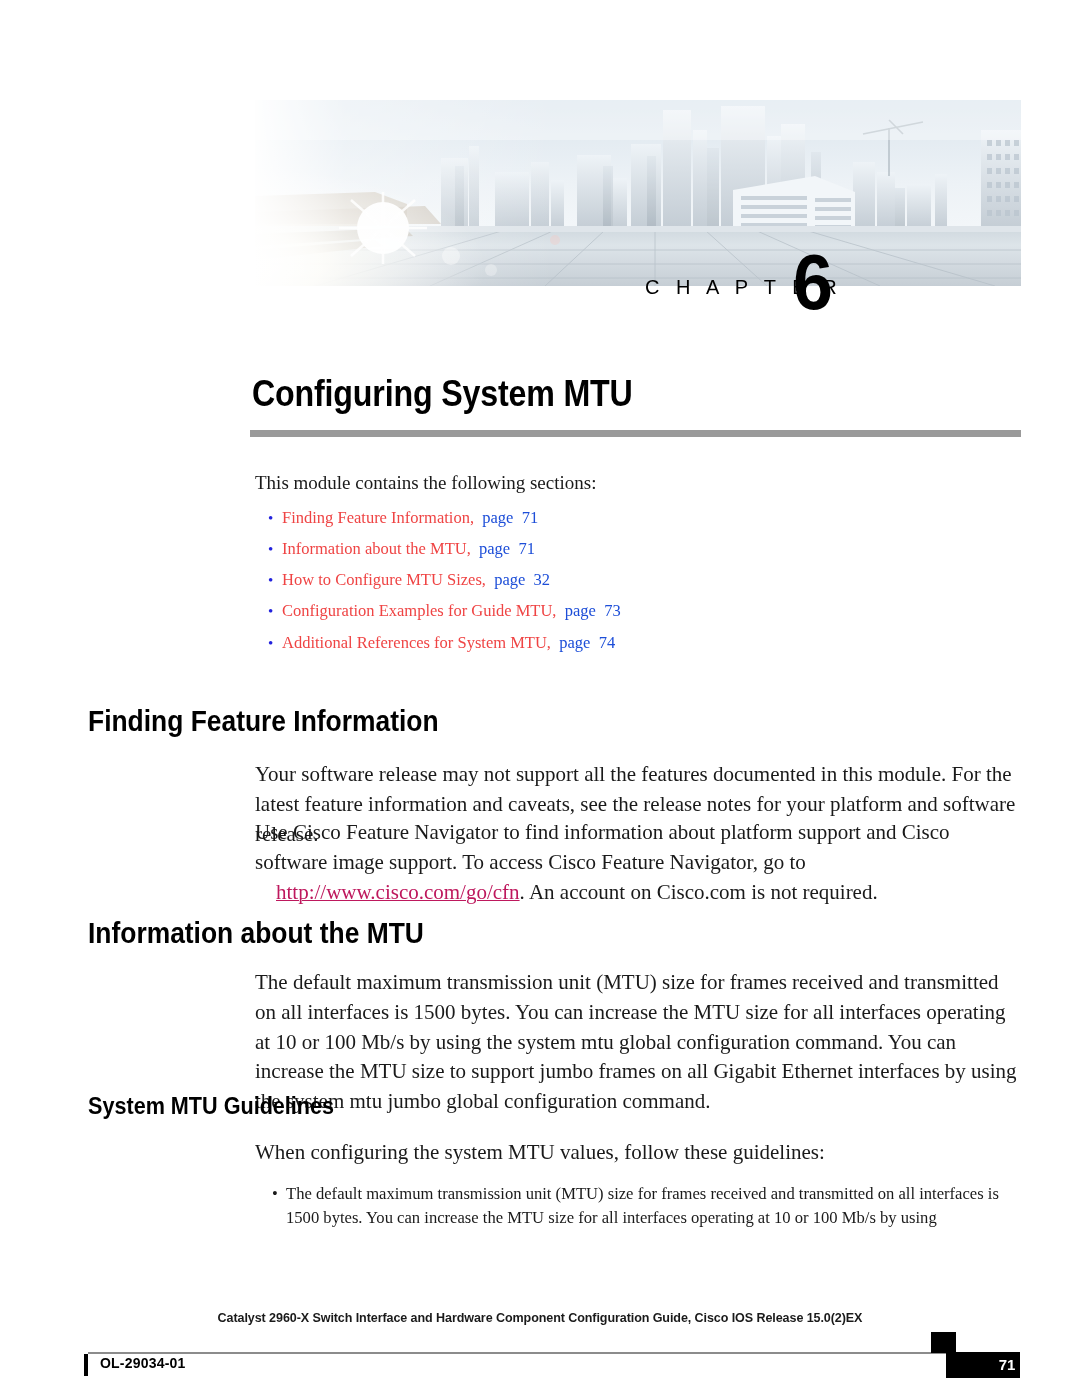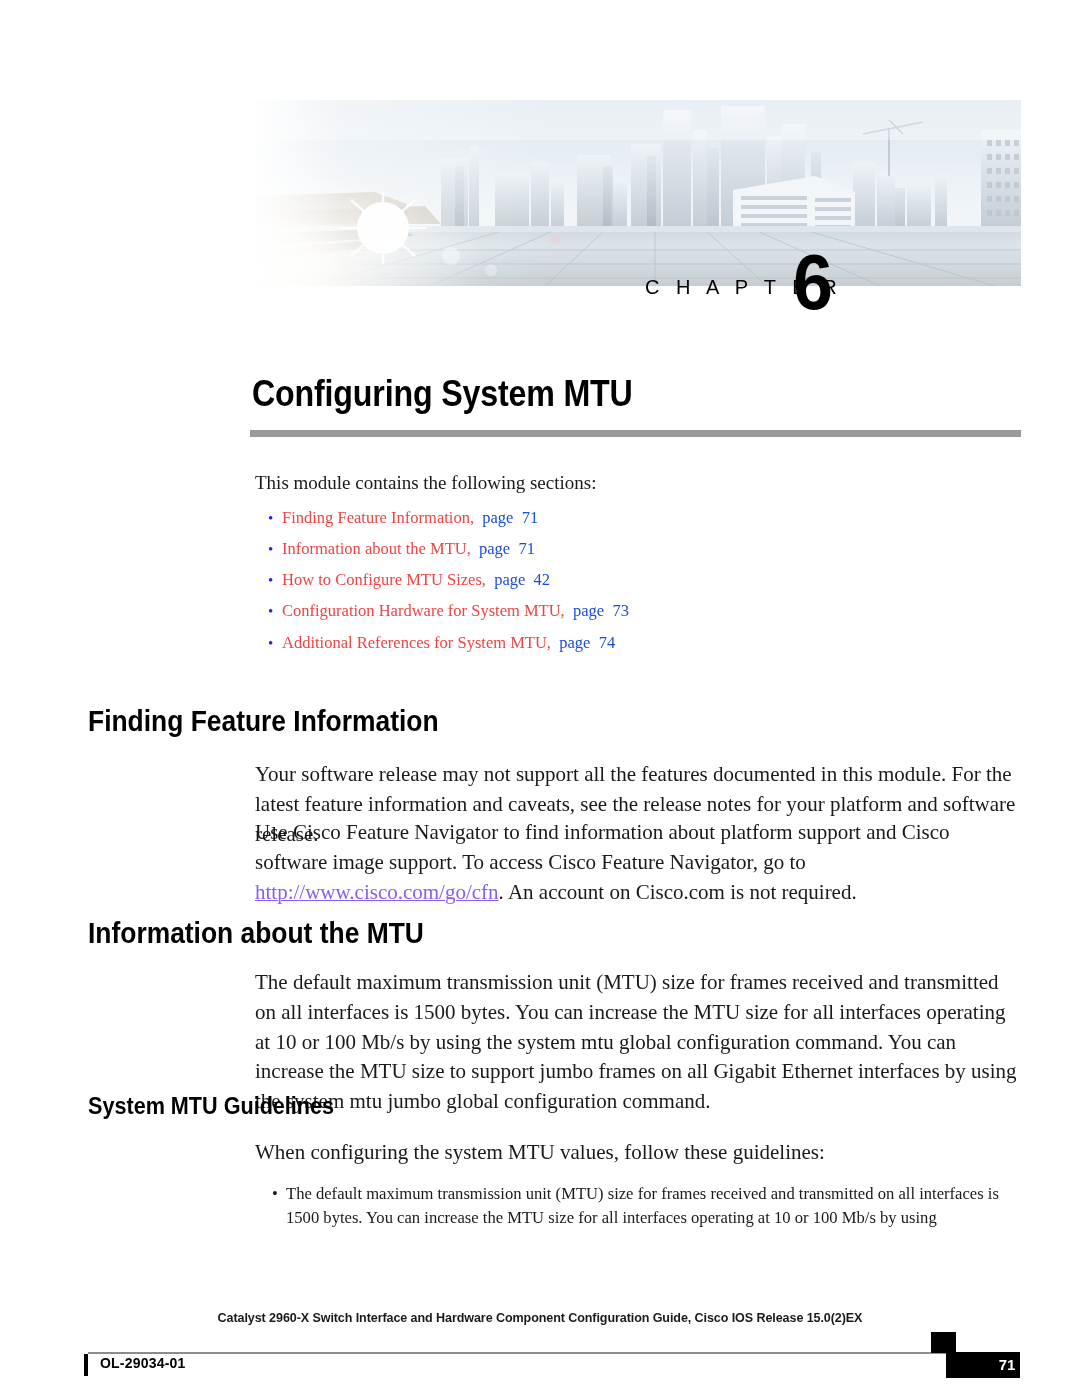--- a/index.html
+++ b/index.html
@@ -138,22 +138,23 @@
     position: absolute;
     left: 255px;
     width: 766px;
     font-size: 21px;
     color: #1a1a1a;
     line-height: 1.42;
     text-align: left;
   }
   .para b { font-weight: normal; }
   .link-inline {
-    color: #8b5cf6;
+    color: #be185d;
     text-decoration-thickness: 1px;
+    margin-left: 21px;
   }
 
   .guideline-list {
     position: absolute;
     left: 272px;
     width: 750px;
   }
   .guideline-item {
     display: flex;
     font-size: 16.6px;
@@ -404,25 +405,25 @@
     <span class="toc-page">  page  71</span>
   </div>
   <div class="toc-item">
     <span class="toc-bullet">•</span>
     <span class="toc-link">Information about the MTU,</span>
     <span class="toc-page">  page  71</span>
   </div>
   <div class="toc-item">
     <span class="toc-bullet">•</span>
     <span class="toc-link">How to Configure MTU Sizes,</span>
-    <span class="toc-page">  page  42</span>
+    <span class="toc-page">  page  32</span>
   </div>
   <div class="toc-item">
     <span class="toc-bullet">•</span>
-    <span class="toc-link">Configuration Hardware for System MTU,</span>
+    <span class="toc-link">Configuration Examples for Guide MTU,</span>
     <span class="toc-page">  page  73</span>
   </div>
   <div class="toc-item">
     <span class="toc-bullet">•</span>
     <span class="toc-link">Additional References for System MTU,</span>
     <span class="toc-page">  page  74</span>
   </div>
 </div>
 
 <div class="h1" style="top:706px;">Finding Feature Information</div>

